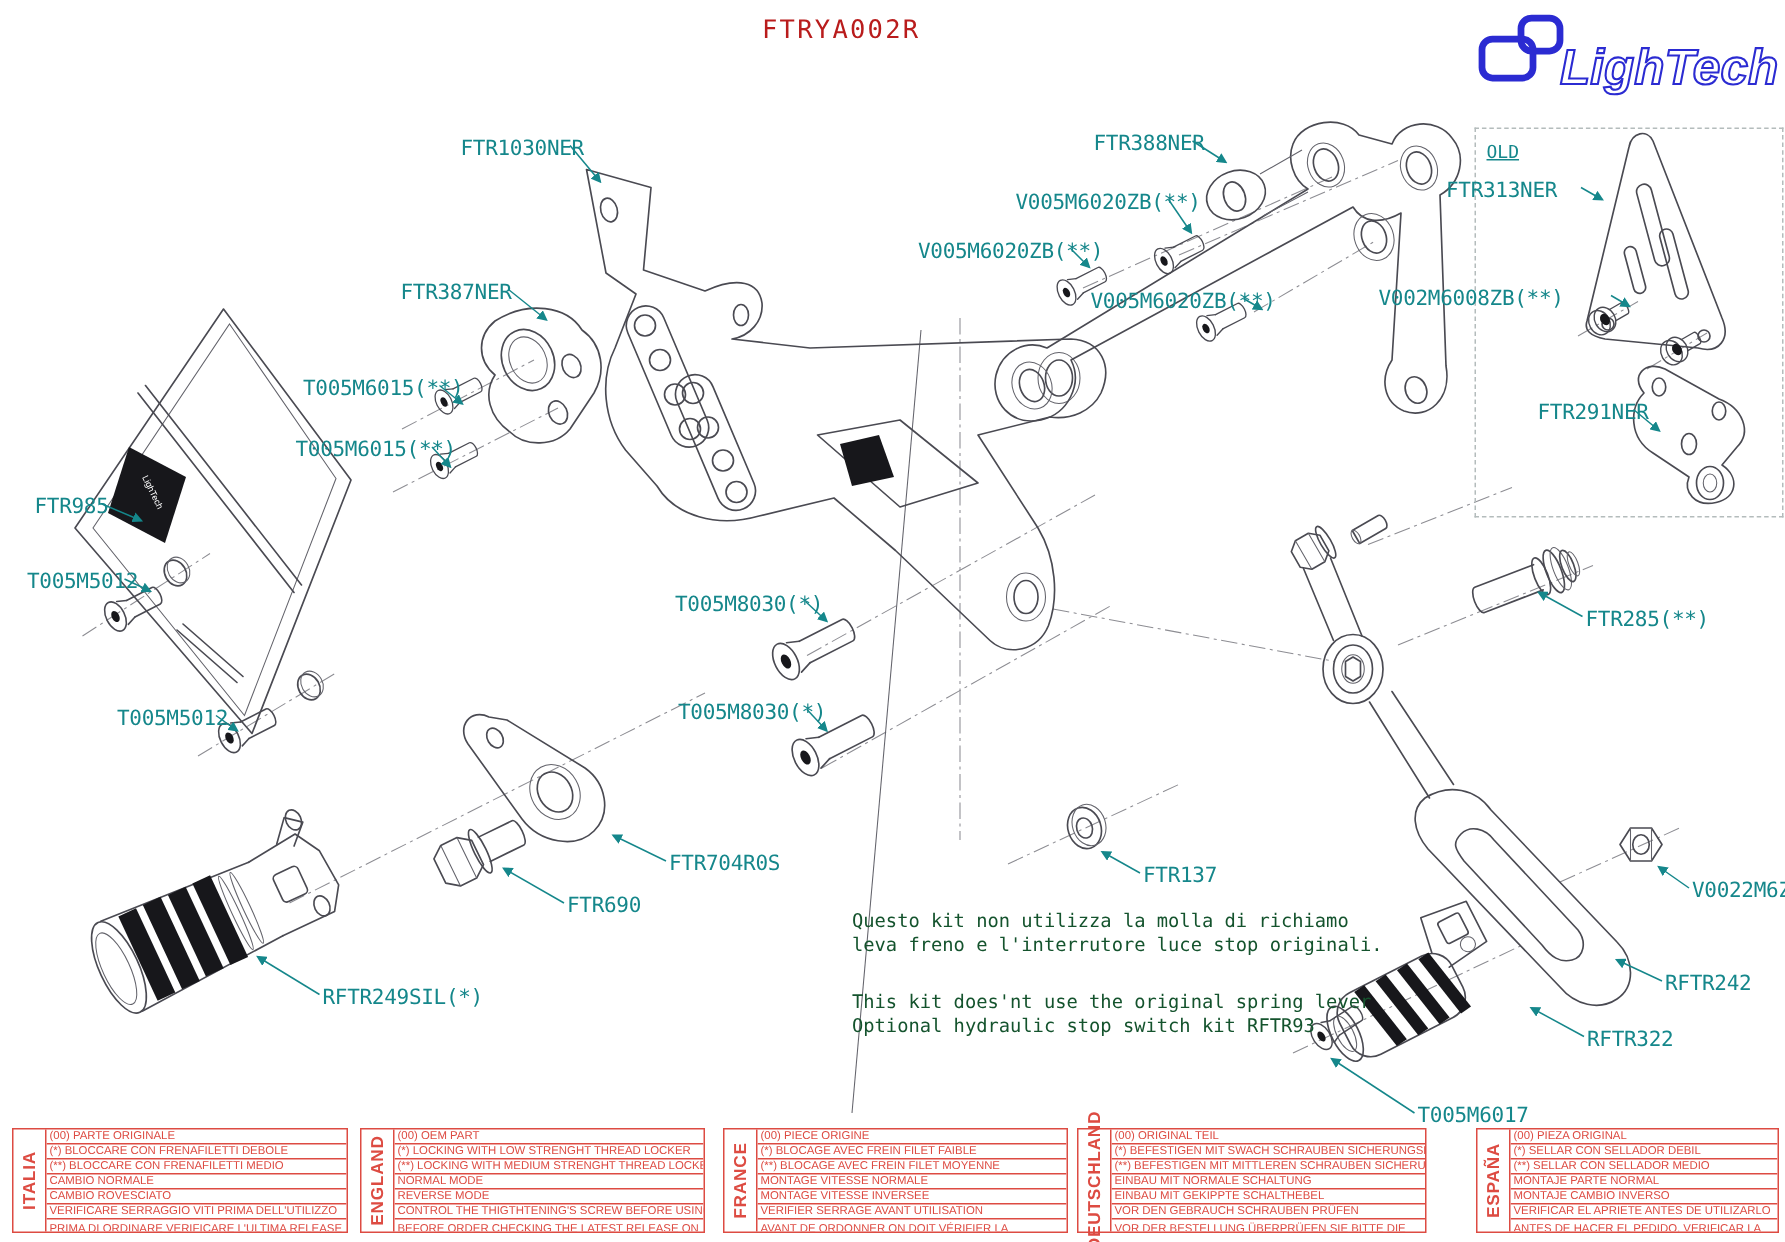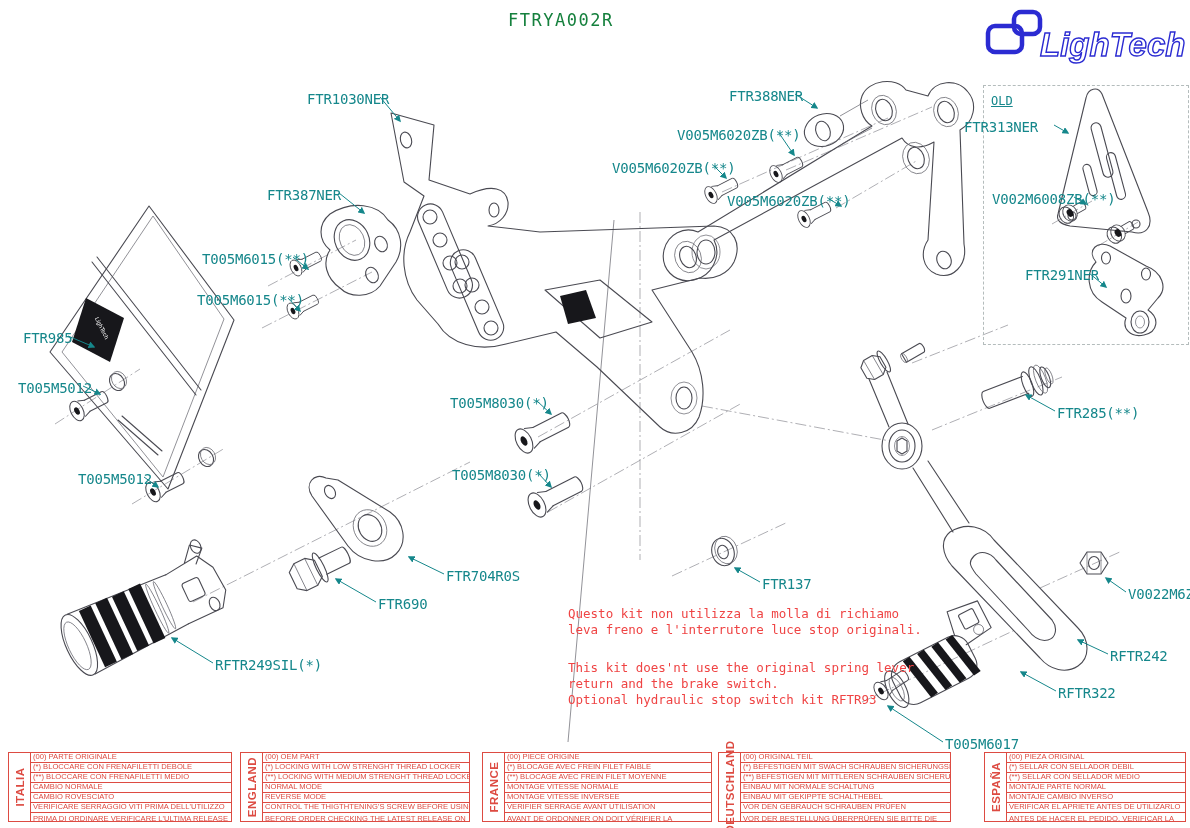--- a/index.html
+++ b/index.html
@@ -1,23 +1,23 @@
 <!DOCTYPE html>
 <html><head>
 <meta charset="utf-8">
 <style>
   html,body{margin:0;padding:0;background:#fff;}
   .canvas{position:relative;width:1190px;height:828px;background:#ffffff;overflow:hidden;
           font-family:"DejaVu Sans Mono",monospace;}
   svg{position:absolute;left:0;top:0;}
-  .page-title{position:absolute;left:508px;top:10px;color:#15803d;font-size:17px;letter-spacing:1.5px;}
+  .page-title{position:absolute;left:508px;top:10px;color:#b91c1c;font-size:17px;letter-spacing:1.5px;}
   .plbl{position:absolute;color:#15878b;font-size:14px;letter-spacing:-0.2px;white-space:nowrap;}
   .old-box{position:absolute;left:983px;top:85px;width:204px;height:258px;border:1px dashed #b4bcbc;}
   .old-lbl{position:absolute;left:7px;top:8px;color:#15878b;font-size:12px;text-decoration:underline;}
-  .notes{position:absolute;left:568px;top:606px;color:#ef4444;font-size:12.5px;line-height:16px;}
+  .notes{position:absolute;left:568px;top:606px;color:#14532d;font-size:12.5px;line-height:16px;}
   .notes .blk{margin-bottom:22px;}
   .lg{position:absolute;top:752px;height:70px;border:1px solid #dd4b42;display:flex;box-sizing:border-box;background:#fff;}
   .lg-country{width:21px;border-right:1px solid #dd4b42;position:relative;flex:0 0 21px;}
   .lg-country span{position:absolute;left:50%;top:50%;transform:translate(-50%,-50%) rotate(-90deg);
       color:#dd4b42;font-size:11.5px;font-weight:bold;letter-spacing:.5px;
       font-family:"Liberation Sans",sans-serif;white-space:nowrap;}
   .lg-rows{flex:1;display:flex;flex-direction:column;overflow:hidden;}
   .lg-row{color:#dd4b42;font-family:"Liberation Sans",sans-serif;font-size:7.6px;line-height:8.8px;
       height:9px;border-bottom:1px solid #dd4b42;padding-left:2px;white-space:nowrap;overflow:hidden;flex:0 0 9px;}
   .lg-row.last{border-bottom:none;flex:1;white-space:normal;line-height:7.8px;padding-top:2px;height:auto;}
@@ -325,37 +325,36 @@
   <div class="plbl" style="left:215px;top:657px">RFTR249SIL(*)</div>
   <div class="plbl" style="left:450px;top:395px">T005M8030(*)</div>
   <div class="plbl" style="left:452px;top:467px">T005M8030(*)</div>
   <div class="plbl" style="left:446px;top:568px">FTR704R0S</div>
   <div class="plbl" style="left:378px;top:596px">FTR690</div>
   <div class="plbl" style="left:729px;top:88px">FTR388NER</div>
   <div class="plbl" style="left:677px;top:127px">V005M6020ZB(**)</div>
   <div class="plbl" style="left:612px;top:160px">V005M6020ZB(**)</div>
   <div class="plbl" style="left:727px;top:193px">V005M6020ZB(**)</div>
   <div class="plbl" style="left:964px;top:119px">FTR313NER</div>
-  <div class="plbl" style="left:992px;top:191px">V002M6008ZB(**)</div>
+  <div class="plbl" style="left:919px;top:191px">V002M6008ZB(**)</div>
   <div class="plbl" style="left:1025px;top:267px">FTR291NER</div>
   <div class="plbl" style="left:1057px;top:405px">FTR285(**)</div>
   <div class="plbl" style="left:762px;top:576px">FTR137</div>
   <div class="plbl" style="left:1128px;top:586px">V0022M6ZB</div>
   <div class="plbl" style="left:1110px;top:648px">RFTR242</div>
   <div class="plbl" style="left:1058px;top:685px">RFTR322</div>
   <div class="plbl" style="left:945px;top:736px">T005M6017</div>
 
   <div class="notes">
     <div class="blk">
       <div>Questo kit non utilizza la molla di richiamo</div>
       <div>leva freno e l'interrutore luce stop originali.</div>
     </div>
     <div class="blk">
       <div>This kit does'nt use the original spring lever</div>
-      <div>return and the brake switch.</div>
       <div>Optional hydraulic stop switch kit RFTR93</div>
     </div>
   </div>
 
   <div class="lg" style="left:8px;width:224px">
     <div class="lg-country">
         <span>ITALIA</span>
       </div>
     <div class="lg-rows">
       <div class="lg-row">(00) PARTE ORIGINALE</div>

